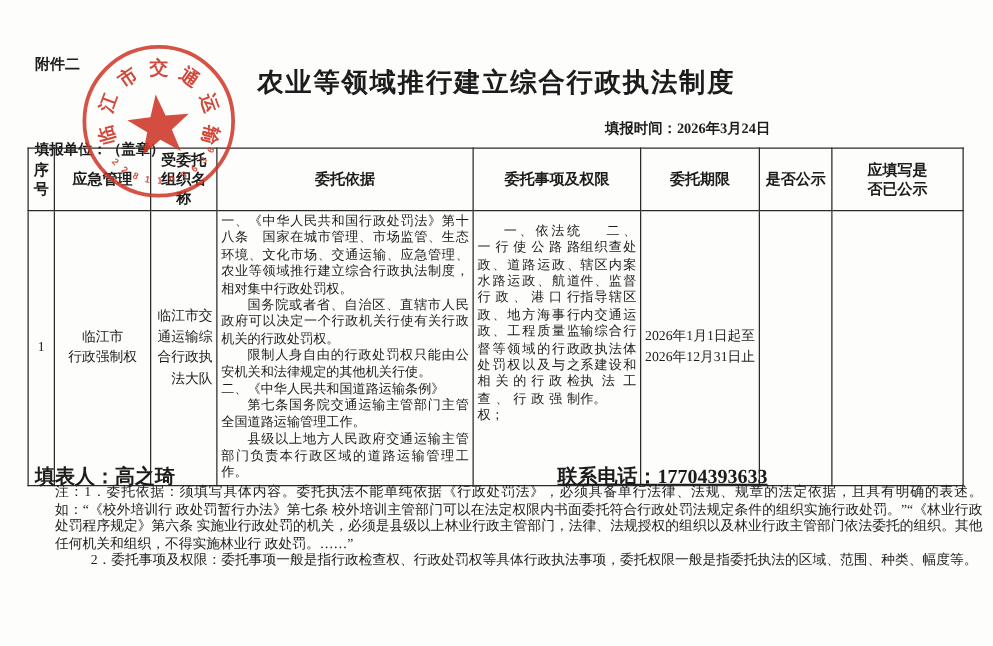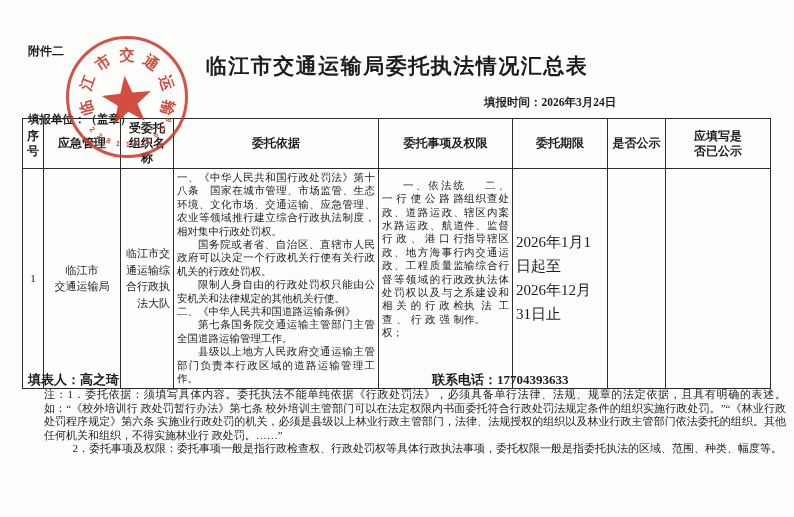--- a/index.html
+++ b/index.html
@@ -55,29 +55,29 @@
   th .narrow{max-width:58px;}
   td.c-no{ text-align:center;font-size:11px; }
   td.c-unit{ text-align:center;line-height:1.5;font-size:11px; }
   td.c-org{ text-align:right;line-height:1.5;font-size:11px;padding:2px 2px; }
   td.c-basis{ vertical-align:top; }
   td.c-basis p, td.c-matters p{
     margin:0;line-height:13.4px;text-align:justify;
   }
   td.c-basis p.indent, td.c-matters p.indent{ text-indent:2em; }
   td.c-matters .vcenter{display:flex;justify-content:center;height:199px;}
-  td.c-period{ text-align:left;line-height:1.6;font-size:15px;margin-top:16px; }
+  td.c-period{ text-align:right;line-height:1.6;font-size:11px;margin-top:16px; }
   tr.body-row{ height:203px; }
 
   
   .filler-row{
     position:absolute;left:28px;top:371px;width:742px;
-    font-size:13px;font-weight:700;
-  }
-  .filler-row .phone{ position:absolute;left:404px;top:0; }
+    font-size:16px;font-weight:700;
+  }
+  .filler-row .phone{ position:absolute;left:418px;top:0;text-decoration:underline; }
 
   
   .notes{
     position:absolute;left:28px;top:388px;width:742px;
     font-size:11px;line-height:13.6px;text-align:justify;margin-left:16px;
   }
   .notes p{ margin:0; }
   .notes p.item-indent{ text-indent:2.6em; }
 
   
@@ -106,21 +106,21 @@
     position:absolute;left:50%;top:50%;transform:translate(-50%,-46%) rotate(-6deg);
   }
 </style>
 </head>
 <body>
 
 <div class="page">
 
   <div class="attachment">附件二</div>
 
-  <div class="title">临江市交通运输局委托执法情况汇总表</div>
+  <div class="title">农业等领域推行建立综合行政执法制度</div>
 
   <div class="meta-left"><span>填报单位：</span><span>（盖章）</span></div>
 
   <div class="meta-right"><span>填报时间：</span><span>2026年3月24日</span></div>
 
   <table class="main">
     <colgroup>
       <col style="width:21px">
         <col style="width:77px">
         <col style="width:53px">
@@ -140,21 +140,21 @@
         <th><span class="hw">委托期限</span></th>
         <th><span class="hw">是否公示</span></th>
         <th><span class="hw narrow">应填写是否已公示</span></th>
       </tr>
     </thead>
     <tbody>
       <tr class="body-row">
         <td class="c-no">1</td>
         <td class="c-unit">
           <div>临江市</div>
-          <div>交通运输局</div>
+          <div>行政强制权</div>
         </td>
         <td class="c-org">临江市交通运输综合行政执法大队</td>
         <td class="c-basis">
           <p>一、《中华人民共和国行政处罚法》第十八条　国家在城市管理、市场监管、生态环境、文化市场、交通运输、应急管理、农业等领域推行建立综合行政执法制度，相对集中行政处罚权。</p>
           <p class="indent">国务院或者省、自治区、直辖市人民政府可以决定一个行政机关行使有关行政机关的行政处罚权。</p>
           <p class="indent">限制人身自由的行政处罚权只能由公安机关和法律规定的其他机关行使。</p>
           <p>二、《中华人民共和国道路运输条例》</p>
           <p class="indent">第七条国务院交通运输主管部门主管全国道路运输管理工作。</p>
           <p class="indent">县级以上地方人民政府交通运输主管部门负责本行政区域的道路运输管理工作。</p>
         </td>

